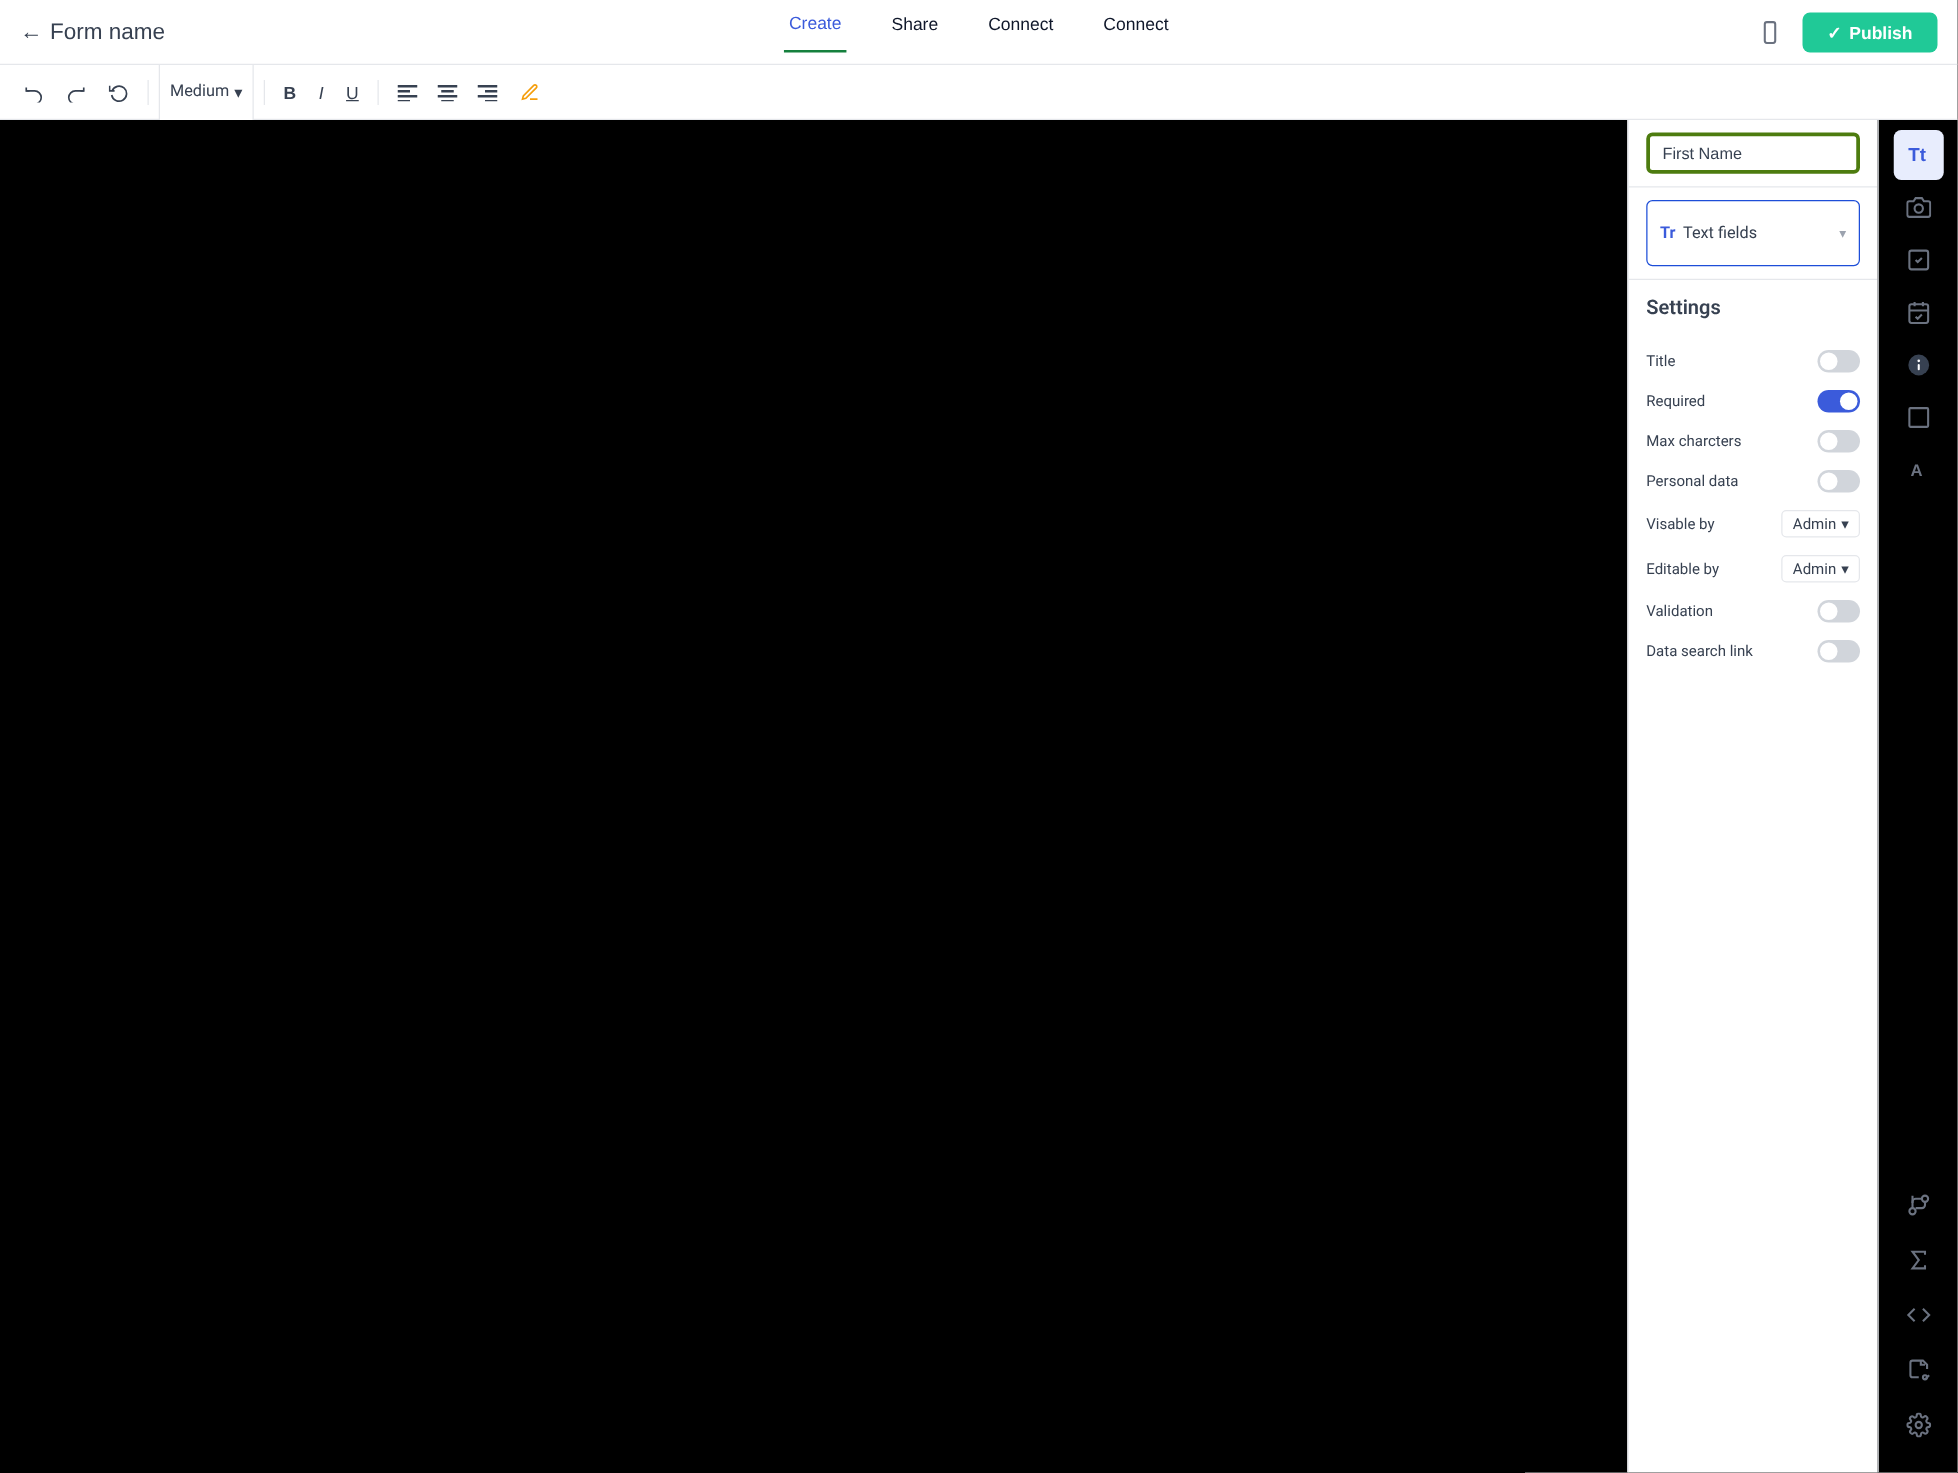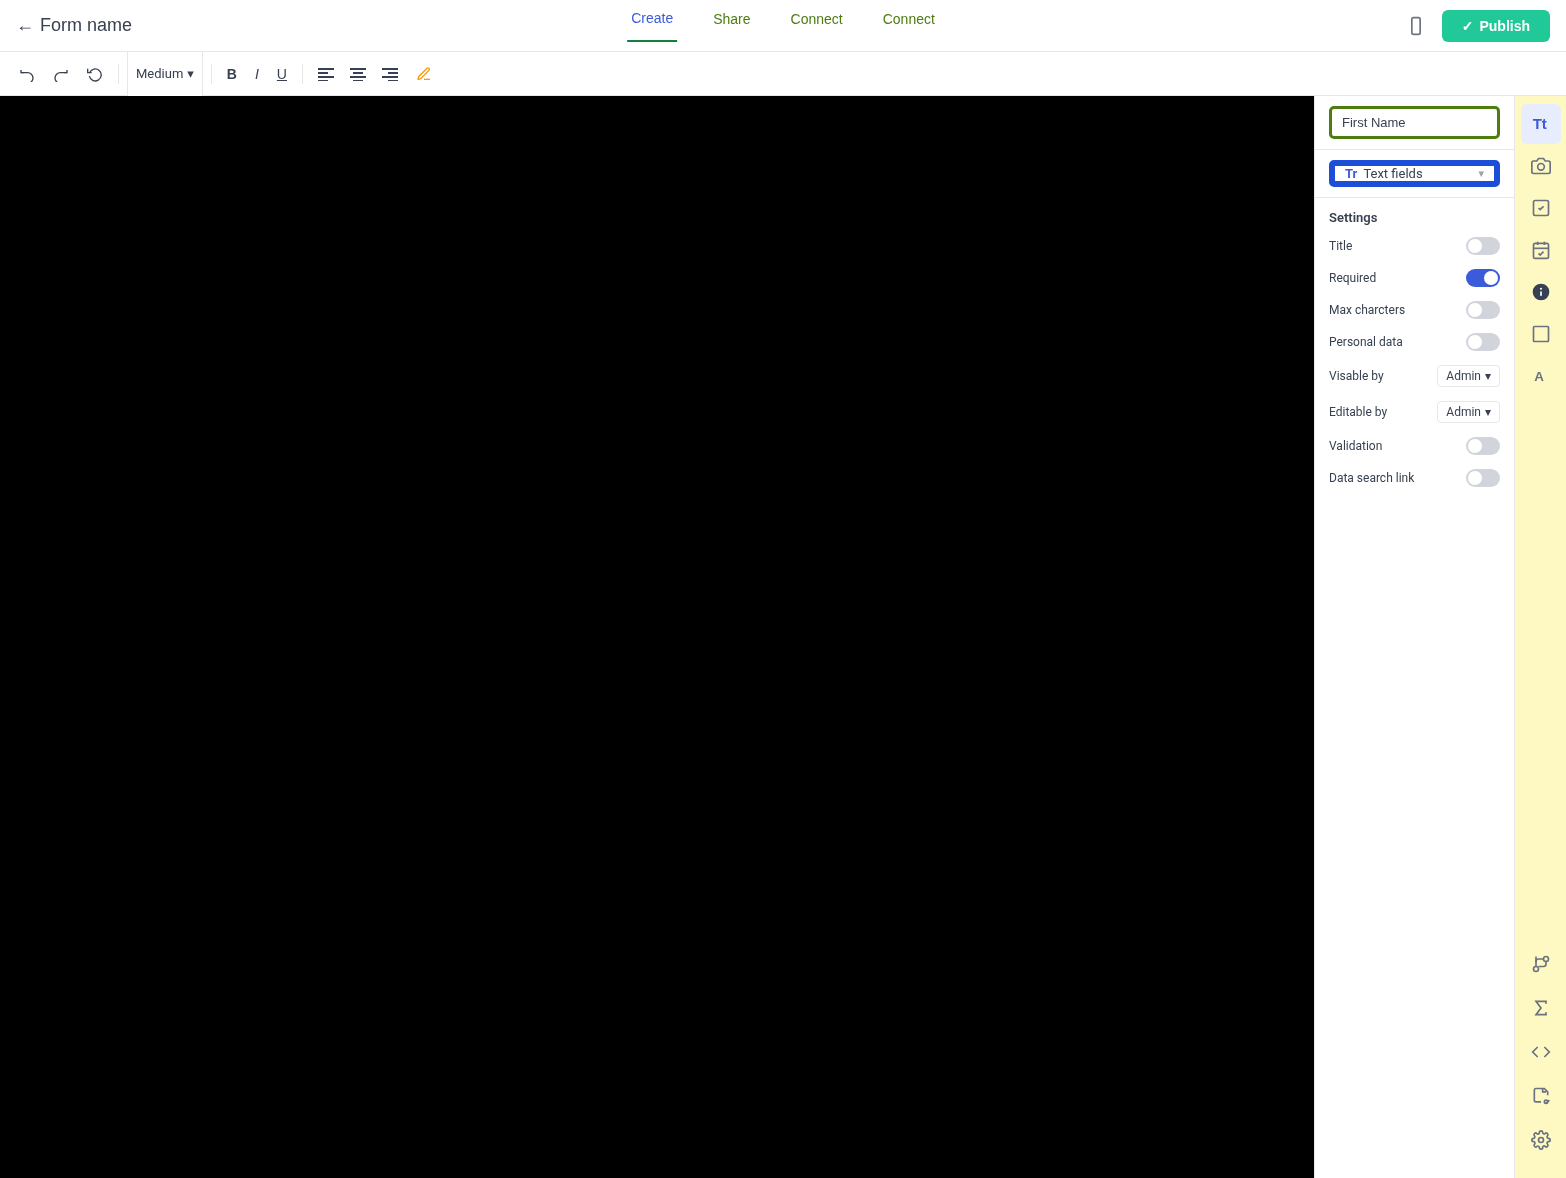--- a/index.html
+++ b/index.html
@@ -16,21 +16,21 @@
       background: none; border: none; cursor: pointer;
       font-size: 14px; color: #374151;
     }
     .back-icon { font-size: 18px; color: #374151; }
     .form-name { font-size: 18px; color: #374151; font-weight: 500; }
     .nav-tabs {
       position: absolute; left: 50%; transform: translateX(-50%);
       display: flex; gap: 32px;
     }
     .nav-tab {
-      font-size: 14px; color: #4d7c0f; cursor: pointer;
+      font-size: 14px; color: #0f172a; cursor: pointer;
       padding: 0 4px 14px; border: none; background: none;
     }
     .nav-tab.active { color: #3b5bdb; border-bottom: 2px solid #15803d; }
     .nav-right { margin-left: auto; display: flex; align-items: center; gap: 12px; }
     .mobile-icon-btn {
       background: none; border: none; cursor: pointer;
       font-size: 18px; color: #6b7280; padding: 4px;
     }
     .publish-btn {
       display: flex; align-items: center; gap: 6px;
@@ -97,29 +97,29 @@
       width: 100%; border: 3px solid #4d7c0f; border-radius: 5px;
       padding: 6px 10px; font-size: 13px; color: #374151;
       outline: none;
     }
     .field-type-dropdown {
       padding: 10px 14px;
       border-bottom: 1px solid #e5e7eb;
     }
     .field-type-select {
       display: flex; align-items: center; justify-content: space-between;
-      border: 6px solid #1d4ed8; border-radius: 5px;
-      padding: 0 10px; font-size: 13px; cursor: pointer;
+      border: 1px solid #1d4ed8; border-radius: 5px;
+      padding: 18px 10px; font-size: 13px; cursor: pointer;
       color: #374151; background: #fff;
     }
     .field-type-left { display: flex; align-items: center; gap: 6px; }
     .field-type-icon { color: #3b5bdb; font-size: 13px; font-weight: 700; }
     .chevron-down { font-size: 11px; color: #9ca3af; }
     .settings-section { padding: 12px 14px; }
-    .settings-title { font-size: 13px; font-weight: 600; color: #374151; margin-bottom: 12px; }
+    .settings-title { font-size: 16px; font-weight: 600; color: #374151; margin-bottom: 25px; }
     .setting-row {
       display: flex; align-items: center; justify-content: space-between;
       margin-bottom: 14px;
     }
     .setting-label { font-size: 12px; color: #374151; }
     .toggle {
       width: 34px; height: 18px; border-radius: 9px;
       background: #d1d5db; position: relative; cursor: pointer;
       border: none; transition: background 0.2s;
     }
@@ -133,21 +133,21 @@
     .toggle.on::after { left: 18px; }
     .select-dropdown {
       display: flex; align-items: center; gap: 4px;
       border: 1px solid #e5e7eb; border-radius: 4px;
       padding: 3px 8px; font-size: 12px; cursor: pointer;
       color: #374151; background: #fff;
     }
 
     
     .icon-sidebar {
-      width: 52px; background: #fef9c3;
+      width: 64px; background: #000000;
       border-left: 1px solid #e5e7eb;
       display: flex; flex-direction: column;
       align-items: center; padding: 8px 0;
     }
     .sidebar-icon-btn {
       width: 40px; height: 40px; border-radius: 6px;
       display: flex; align-items: center; justify-content: center;
       background: none; border: none; cursor: pointer;
       color: #6b7280; font-size: 18px; margin-bottom: 2px;
     }

